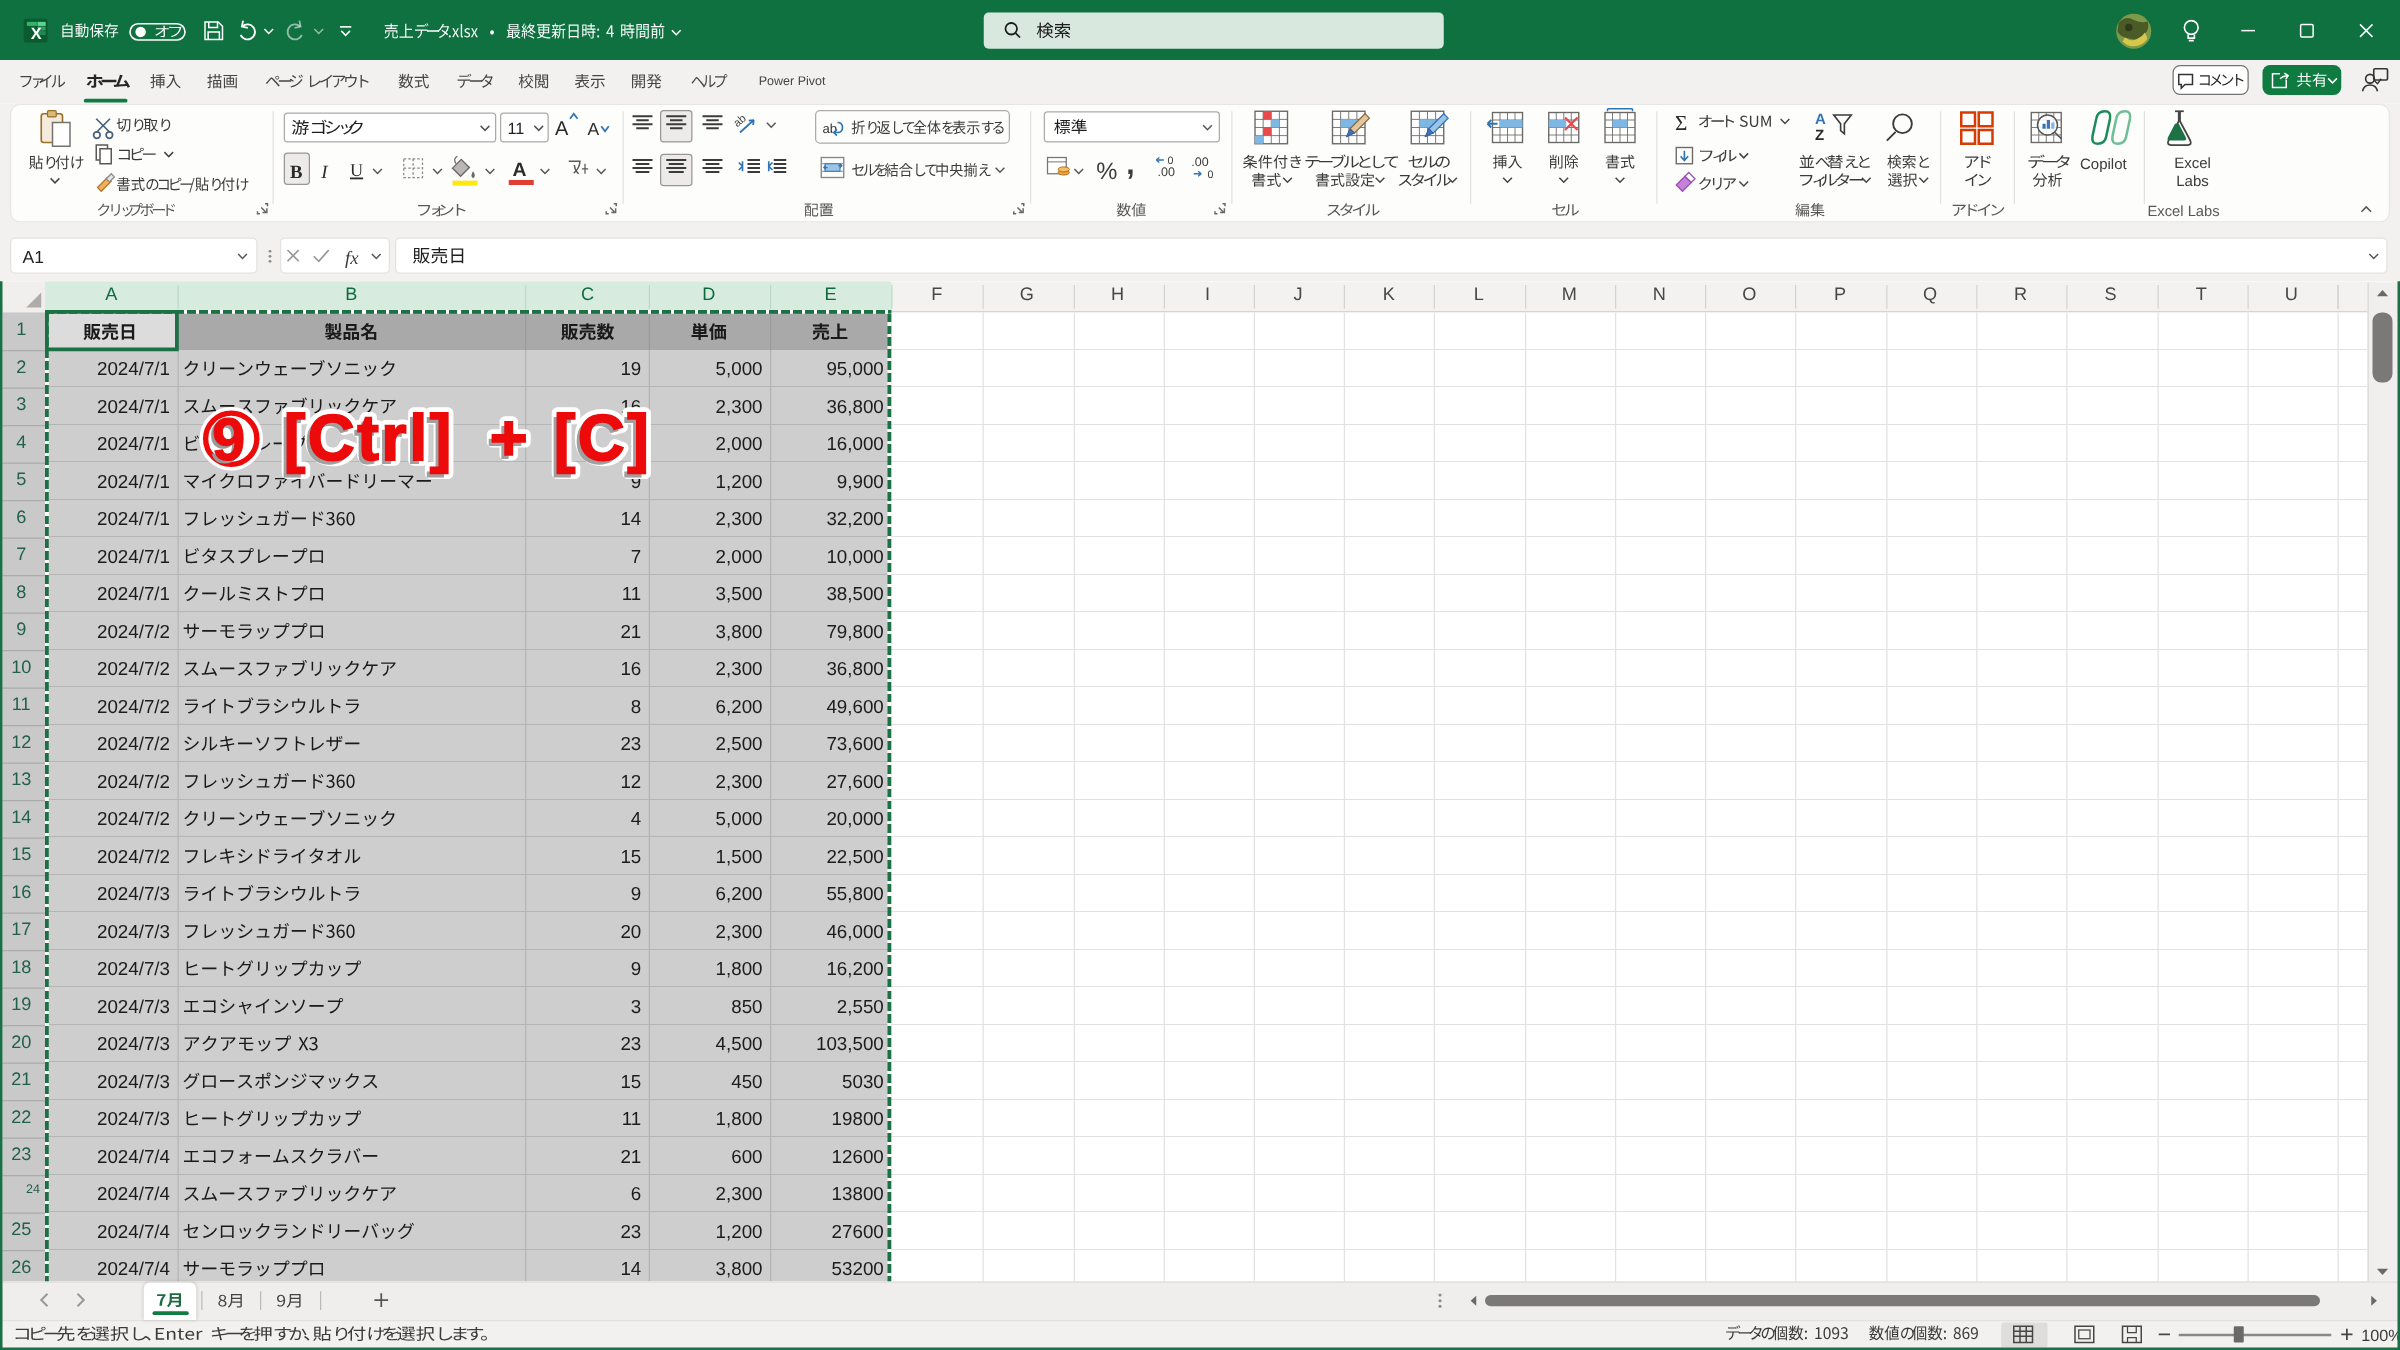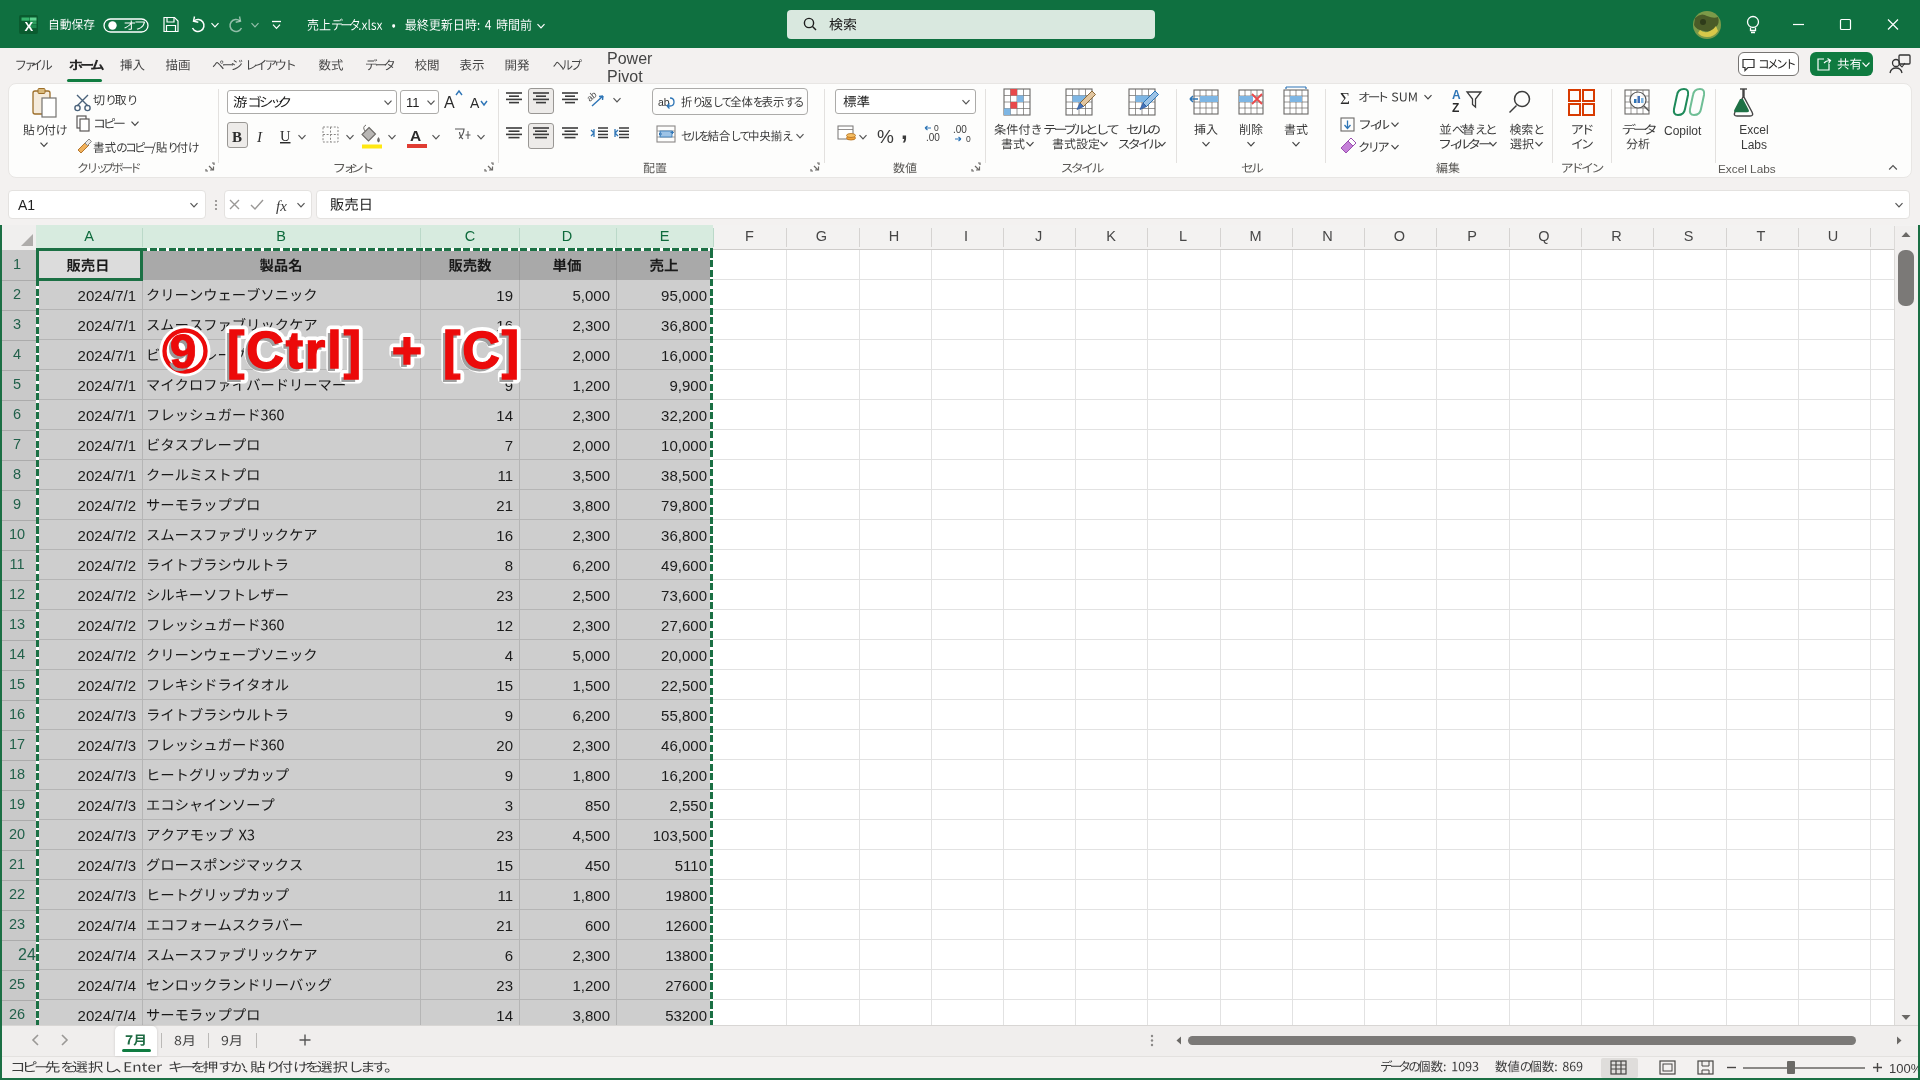--- a/index.html
+++ b/index.html
@@ -22,21 +22,21 @@
 </style></head><body>
 <div id="page">
     <div id="titlebar"></div>
     <div id="tabrow"></div>
     <div id="ribbonbg"></div>
     <div id="ribboncard"></div>
     <div id="fbar"></div>
     <div id="sheetbar"></div>
     <div id="statusbar"></div>
     <div class="abs" style="left:787px;top:10px;width:368px;height:29px;background:#D9E8DF;border-radius:4px"></div>
-    <div class="abs" style="left:607px;top:50px;width:80px;font-size:16px;color:#444">Power Pivot</div>
+    <div class="abs" style="left:607px;top:60px;width:80px;font-size:10px;color:#444">Power Pivot</div>
     <div class="abs" style="left:67px;top:79px;width:35px;height:3px;background:#107C41;border-radius:2px"></div>
     <div class="abs" style="left:1738px;top:52px;width:61px;height:24px;border:1px solid #767472;border-radius:6px;background:#fff"></div>
     <div class="abs" style="left:1810px;top:52px;width:63px;height:24px;background:#0F7B40;border-radius:6px"></div>
     <div class="sep" style="left:218px;top:89px;height:74px"></div>
     <div class="sep" style="left:498px;top:89px;height:74px"></div>
     <div class="sep" style="left:824px;top:89px;height:74px"></div>
     <div class="sep" style="left:985px;top:89px;height:74px"></div>
     <div class="sep" style="left:1176px;top:89px;height:74px"></div>
     <div class="sep" style="left:1325px;top:89px;height:74px"></div>
     <div class="sep" style="left:1552px;top:89px;height:74px"></div>
@@ -145,21 +145,21 @@
       <div class="abs" style="left:2px;top:570.5px;width:30px;text-align:center;font-size:14.5px;color:#21604A">19</div>
       <div class="abs" style="left:2px;top:594.5px;width:34px;height:1px;background:#ABABAB"></div>
       <div class="abs" style="left:2px;top:600.5px;width:30px;text-align:center;font-size:14.5px;color:#21604A">20</div>
       <div class="abs" style="left:2px;top:624.5px;width:34px;height:1px;background:#ABABAB"></div>
       <div class="abs" style="left:2px;top:630.5px;width:30px;text-align:center;font-size:14.5px;color:#21604A">21</div>
       <div class="abs" style="left:2px;top:654.5px;width:34px;height:1px;background:#ABABAB"></div>
       <div class="abs" style="left:2px;top:660.5px;width:30px;text-align:center;font-size:14.5px;color:#21604A">22</div>
       <div class="abs" style="left:2px;top:684.5px;width:34px;height:1px;background:#ABABAB"></div>
       <div class="abs" style="left:2px;top:690.5px;width:30px;text-align:center;font-size:14.5px;color:#21604A">23</div>
       <div class="abs" style="left:2px;top:714.5px;width:34px;height:1px;background:#ABABAB"></div>
-      <div class="abs" style="left:18px;top:720.5px;width:30px;text-align:left;font-size:16px;color:#21604A">24</div>
+      <div class="abs" style="left:2px;top:720.5px;width:30px;text-align:right;font-size:10px;color:#21604A">24</div>
       <div class="abs" style="left:2px;top:744.5px;width:34px;height:1px;background:#ABABAB"></div>
       <div class="abs" style="left:2px;top:750.5px;width:30px;text-align:center;font-size:14.5px;color:#21604A">25</div>
       <div class="abs" style="left:2px;top:774.5px;width:34px;height:1px;background:#ABABAB"></div>
       <div class="abs" style="left:2px;top:780.5px;width:30px;text-align:center;font-size:14.5px;color:#21604A">26</div>
       <div class="abs" style="left:713px;top:25px;width:1181px;height:775px;background:repeating-linear-gradient(180deg,#fff 0 29px,#E2E2E2 29px 30px)"></div>
       <div class="abs" style="left:786px;top:25px;width:1px;height:775px;background:#E2E2E2"></div>
       <div class="abs" style="left:858.5px;top:25px;width:1px;height:775px;background:#E2E2E2"></div>
       <div class="abs" style="left:930.5px;top:25px;width:1px;height:775px;background:#E2E2E2"></div>
       <div class="abs" style="left:1002.5px;top:25px;width:1px;height:775px;background:#E2E2E2"></div>
       <div class="abs" style="left:1075px;top:25px;width:1px;height:775px;background:#E2E2E2"></div>
@@ -258,21 +258,21 @@
     <div class="num" style="left:440px;top:796.5px;width:73px">3</div>
     <div class="num" style="left:530px;top:796.5px;width:80px">850</div>
     <div class="num" style="left:620px;top:796.5px;width:87px">2,550</div>
     <div class="num" style="left:40px;top:826.5px;width:96px">2024/7/3</div>
     <div class="num" style="left:440px;top:826.5px;width:73px">23</div>
     <div class="num" style="left:530px;top:826.5px;width:80px">4,500</div>
     <div class="num" style="left:620px;top:826.5px;width:87px">103,500</div>
     <div class="num" style="left:40px;top:856.5px;width:96px">2024/7/3</div>
     <div class="num" style="left:440px;top:856.5px;width:73px">15</div>
     <div class="num" style="left:530px;top:856.5px;width:80px">450</div>
-    <div class="num" style="left:620px;top:856.5px;width:87px">5110</div>
+    <div class="num" style="left:620px;top:856.5px;width:87px">5030</div>
     <div class="num" style="left:40px;top:886.5px;width:96px">2024/7/3</div>
     <div class="num" style="left:440px;top:886.5px;width:73px">11</div>
     <div class="num" style="left:530px;top:886.5px;width:80px">1,800</div>
     <div class="num" style="left:620px;top:886.5px;width:87px">19800</div>
     <div class="num" style="left:40px;top:916.5px;width:96px">2024/7/4</div>
     <div class="num" style="left:440px;top:916.5px;width:73px">21</div>
     <div class="num" style="left:530px;top:916.5px;width:80px">600</div>
     <div class="num" style="left:620px;top:916.5px;width:87px">12600</div>
     <div class="num" style="left:40px;top:946.5px;width:96px">2024/7/4</div>
     <div class="num" style="left:440px;top:946.5px;width:73px">6</div>

